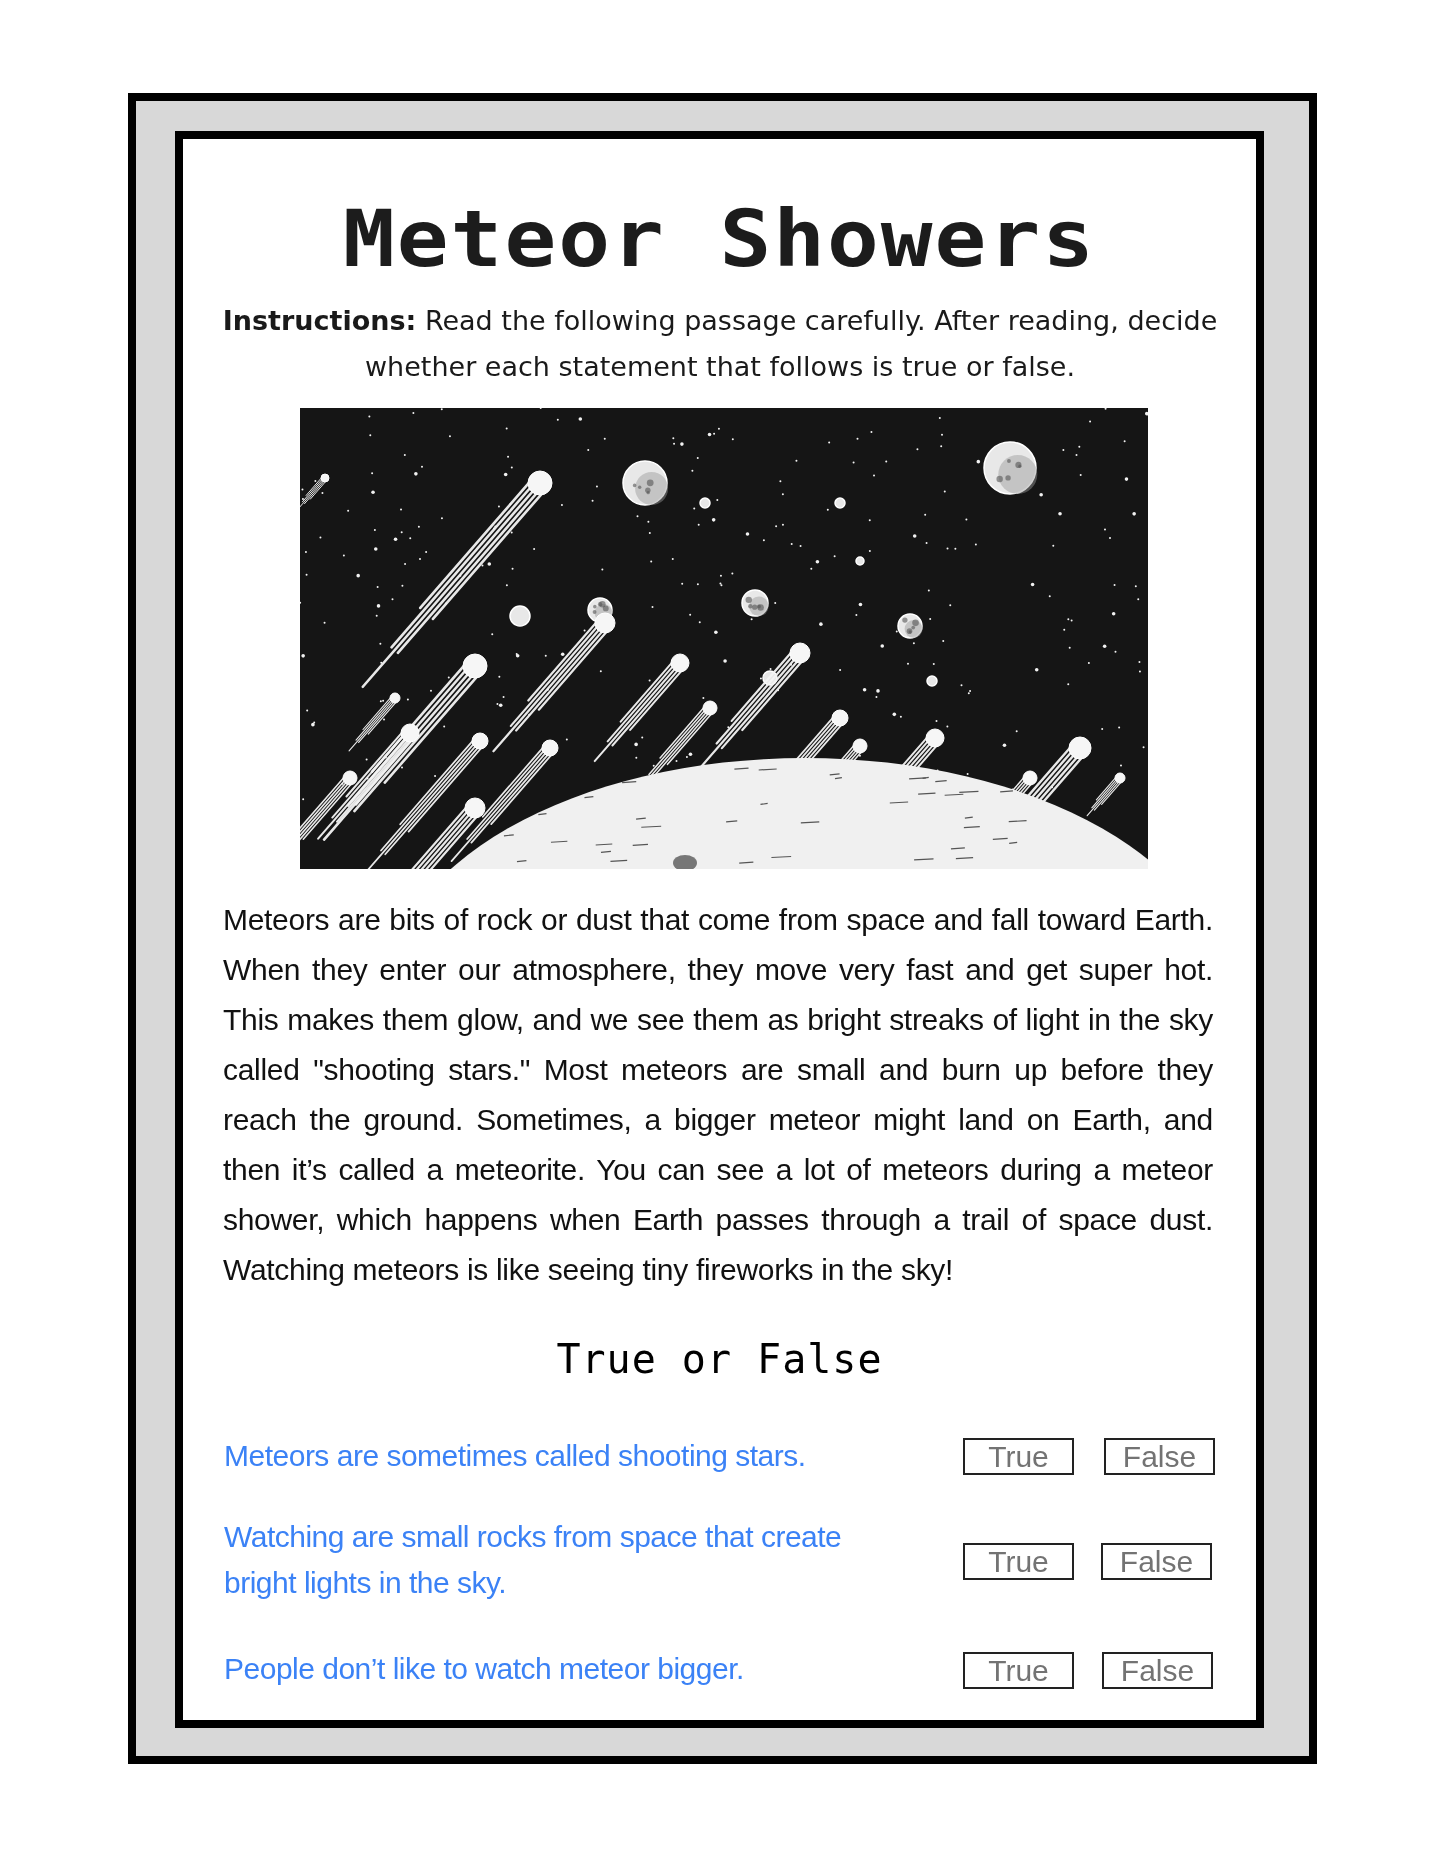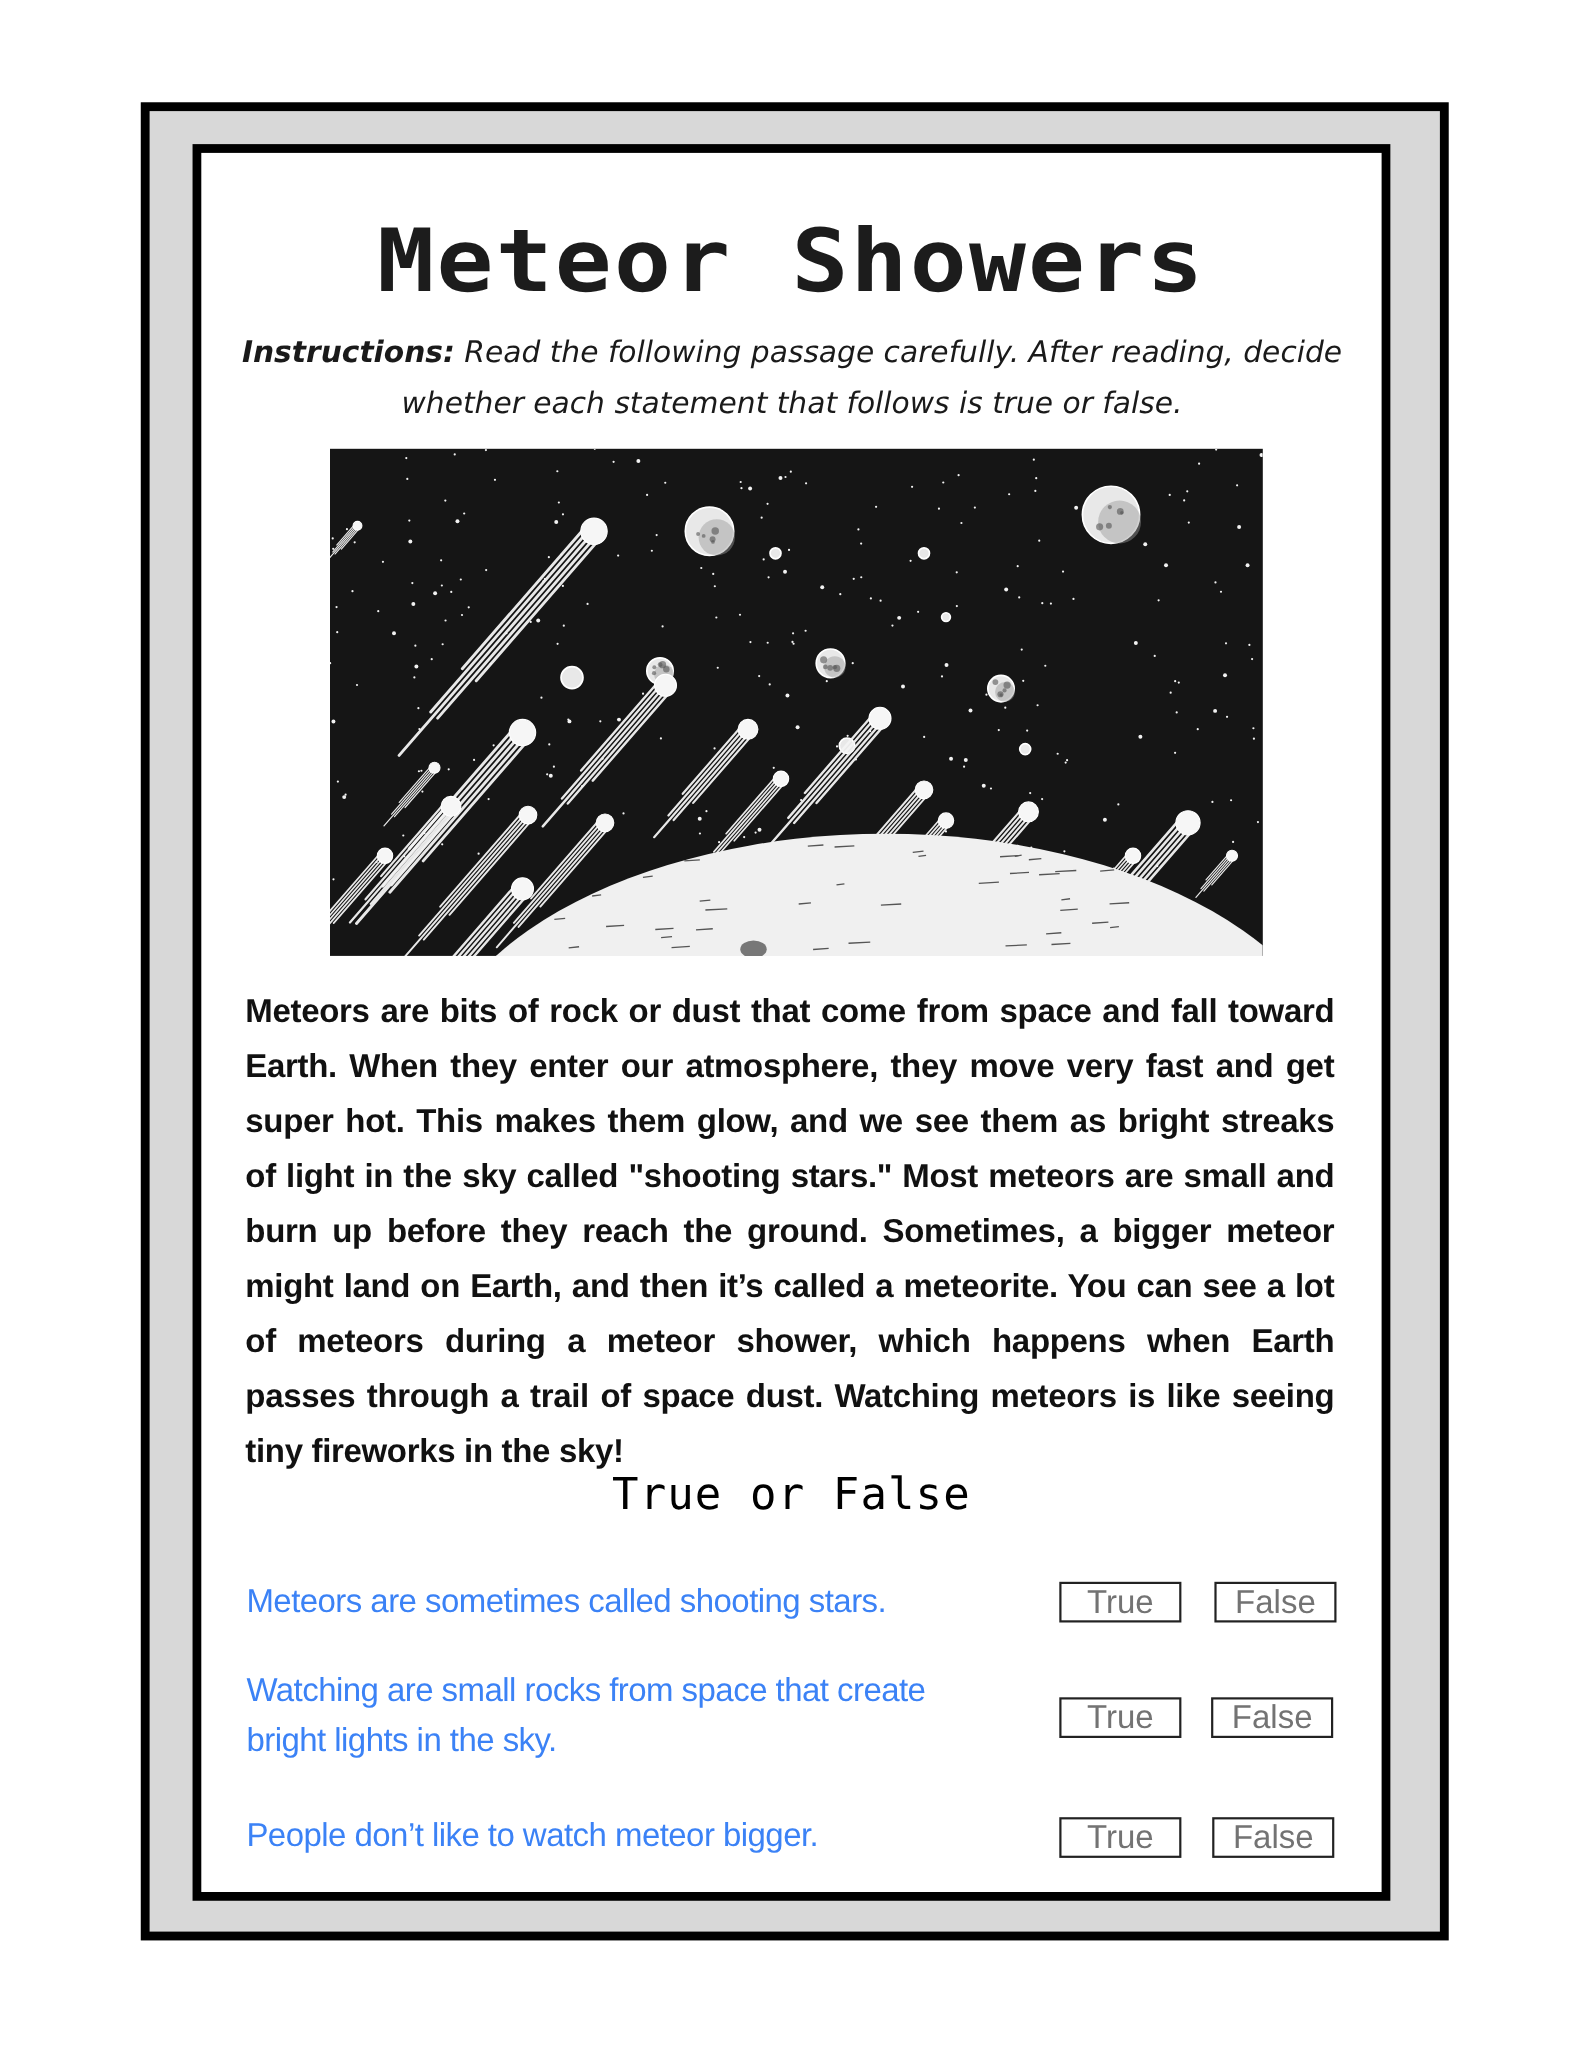--- a/index.html
+++ b/index.html
@@ -13,32 +13,32 @@
     box-sizing: border-box; border: 8px solid #000; background: #ffffff;
   }
   .title {
     position: absolute; left: 175px; width: 1089px; top: 188px; text-align: center;
     font-family: "DejaVu Sans Mono", monospace; font-weight: bold;
     font-size: 86px; letter-spacing: 2px; color: #1c1c1c; line-height: 100px;
     transform: scaleY(0.92);
   }
   .instructions {
     position: absolute; left: 215px; width: 1010px; top: 298px; text-align: center;
-    font-family: "DejaVu Sans", sans-serif; font-size: 27px; line-height: 46px; color: #1a1a1a; font-style: italic;
+    font-family: "DejaVu Sans", sans-serif; font-size: 27px; line-height: 46px; color: #1a1a1a;
   }
   .instructions b { font-weight: bold; }
   .illustration {
     position: absolute; left: 300px; top: 408px; width: 848px; height: 461px;
     background: #151515; overflow: hidden;
   }
   .illustration svg { display: block; }
   .passage {
     position: absolute; left: 223px; top: 895px; width: 990px;
     font-family: "Liberation Sans", sans-serif; font-size: 30px; line-height: 50px;
-    color: #111; text-align: justify; letter-spacing: -0.3px; font-weight: bold;
+    color: #111; text-align: justify; letter-spacing: -0.3px;
   }
   .section-title {
     position: absolute; left: 175px; width: 1089px; top: 1336px; text-align: center;
     font-family: "DejaVu Sans Mono", monospace; font-weight: normal;
     font-size: 40px; color: #000; letter-spacing: 1px;
   }
   .question {
     position: absolute; left: 224px; width: 700px;
     font-family: "Liberation Sans", sans-serif; font-size: 30px; line-height: 46px;
     color: #3b82f6; letter-spacing: -0.5px;

